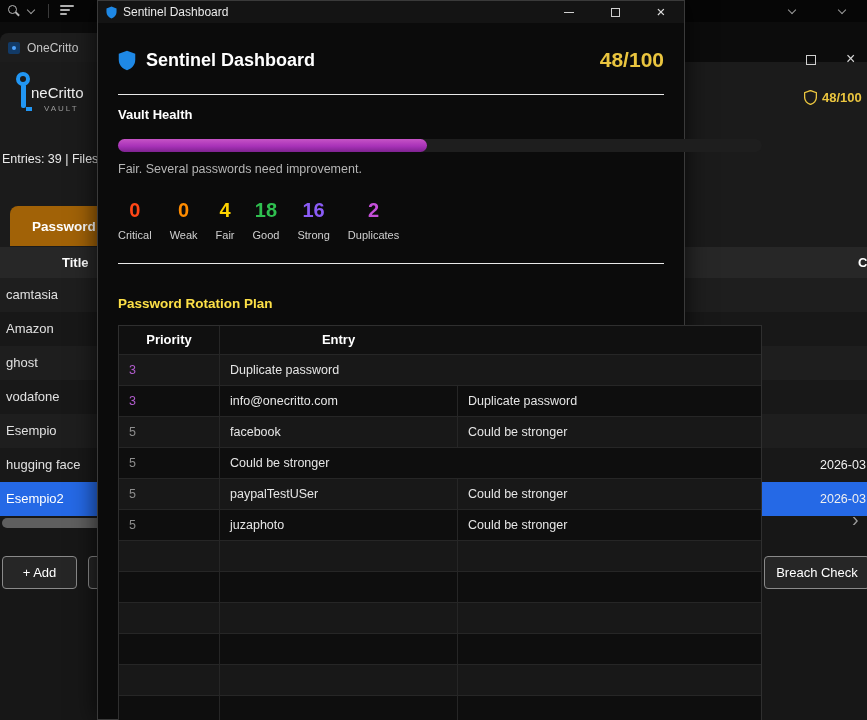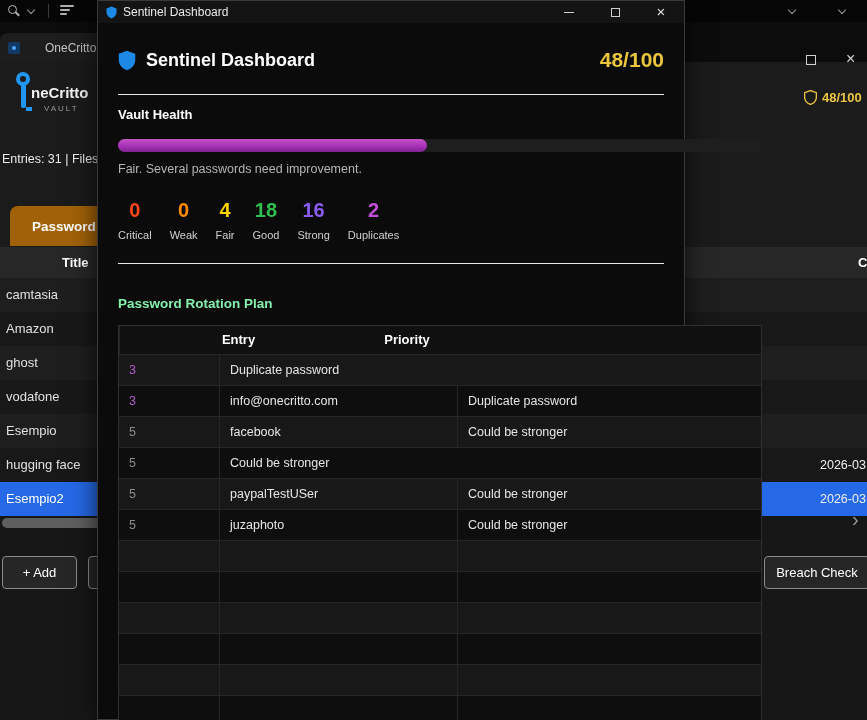--- a/index.html
+++ b/index.html
@@ -14,33 +14,33 @@
 
   .mag { position:absolute; left:8px; top:5px; width:12px; height:12px; }
   .mag::before { content:''; position:absolute; left:0; top:0; width:7px; height:7px; border:1.5px solid #b5b5b5; border-radius:50%; }
   .mag::after { content:''; position:absolute; left:7px; top:8px; width:5px; height:1.5px; background:#b5b5b5; transform:rotate(45deg); }
   .chev { position:absolute; width:6px; height:6px; border-right:1.5px solid #9a9a9a; border-bottom:1.5px solid #9a9a9a; transform:rotate(45deg); }
   .tb-div { position:absolute; left:48px; top:4px; width:1px; height:14px; background:#3a3a3a; }
   .sort-icon { position:absolute; left:60px; top:5px; width:16px; height:12px; }
   .sort-icon i { display:block; height:2px; background:#b0b0b0; margin-bottom:2px; border-radius:1px; }
   .sort-icon i:nth-child(1){width:14px} .sort-icon i:nth-child(2){width:10px} .sort-icon i:nth-child(3){width:7px}
 
-  .browser-tab { position:absolute; left:0; top:11px; width:130px; height:29px; background:#1d1d1d; border-radius:8px 8px 0 0; display:flex; align-items:center; padding-left:8px; gap:25px; }
+  .browser-tab { position:absolute; left:0; top:11px; width:130px; height:29px; background:#1d1d1d; border-radius:8px 8px 0 0; display:flex; align-items:center; padding-left:8px; gap:7px; }
   .favicon { width:12px; height:12px; background:#123a66; border-radius:2px; position:relative; flex:0 0 12px; }
   .favicon::after { content:''; position:absolute; left:4px; top:4px; width:4px; height:4px; border-radius:50%; background:#4da3ff; }
   .browser-tab span.lbl { font-size:12px; color:#c5c5c5; }
 
   .bg-maxbox { position:absolute; left:806px; top:33px; width:10px; height:10px; border:1px solid #cfcfcf; }
   .bg-close { position:absolute; left:846px; top:26px; font-size:16px; color:#d5d5d5; line-height:22px; }
 
   .brand-key { position:absolute; left:16px; top:72px; width:22px; height:48px; }
   .brand-key .ring { width:14px; height:14px; border:4px solid #2196f3; border-radius:50%; }
   .brand-key .stem { width:5px; height:24px; background:#2196f3; margin-left:5px; margin-top:-2px; border-radius:2px; }
   .brand-key .tooth { position:absolute; left:10px; bottom:9px; width:6px; height:4px; background:#2196f3; }
-  .brand-text { position:absolute; left:31px; top:84px; font-size:15px; font-weight:bold; color:#f0f0f0; }
+  .brand-text { position:absolute; left:31px; top:84px; font-size:15px; font-weight:normal; color:#f0f0f0; }
   .brand-sub  { position:absolute; left:44px; top:104px; font-size:8px; letter-spacing:2px; color:#9a9a9a; }
 
   .status-text { position:absolute; left:2px; top:150px; font-size:12.5px; color:#eaeaea; line-height:18px; }
 
   .bg-score { position:absolute; left:804px; top:90px; display:flex; align-items:center; gap:5px; font-size:13px; font-weight:bold; }
 
   .nav-tab { position:absolute; left:10px; top:206px; width:100px; height:40px; background:#a16207; border-radius:8px 8px 0 0; display:flex; align-items:center; padding-left:22px; font-size:13.5px; font-weight:bold; color:#ffffff; }
 
   .hdr-band { position:absolute; left:0; top:247px; width:867px; height:31px; background:#272727; }
   .hdr-title { position:absolute; left:62px; top:0; line-height:31px; font-size:13px; font-weight:bold; color:#ffffff; }
@@ -82,21 +82,21 @@
   .vh-heading { position:absolute; left:20px; top:106px; font-size:13px; font-weight:bold; color:#ffffff; }
   .vh-track { position:absolute; left:20px; top:138px; width:644px; height:13px; background:#1e1e1e; border-radius:7px; }
   .vh-fill { height:100%; border-radius:7px; background:linear-gradient(180deg,#c653c6 0%,#a832b8 55%,#7e2390 100%); }
   .vh-desc { position:absolute; left:20px; top:161px; font-size:12.5px; color:#b5b5b5; }
 
   .stats { position:absolute; left:20px; top:198px; display:flex; gap:18px; }
   .stat { display:flex; flex-direction:column; align-items:center; }
   .stat .v { font-size:20px; font-weight:bold; }
   .stat .l { font-size:11px; color:#d0d0d0; margin-top:7px; }
 
-  .rot-heading { position:absolute; left:20px; top:295px; font-size:13.5px; font-weight:bold; color:#86efac; }
+  .rot-heading { position:absolute; left:20px; top:295px; font-size:13.5px; font-weight:bold; color:#fde047; }
 
   .rt { position:absolute; left:20px; top:324px; width:644px; border:1px solid #2f2f2f; }
   .rt-row { display:flex; height:31px; border-top:1px solid #262626; }
   .rt-row:first-child { border-top:none; height:28px; background:#101010; }
   .rt-row:nth-child(even) { background:#181818; }
   .rt-row:nth-child(odd):not(:first-child) { background:#0e0e0e; }
   .rt .c1 { width:100px; flex:0 0 100px; }
   .rt .c2 { width:238px; flex:0 0 238px; border-left:1px solid #262626; }
   .rt .c3 { flex:1; border-left:1px solid #262626; }
   .rt-row:first-child .c { text-align:center; line-height:28px; font-size:13px; font-weight:bold; color:#ffffff; }
@@ -133,21 +133,21 @@
   </div>
 
   <div class="brand-key">
     <div class="ring"></div>
       <div class="stem"></div>
       <div class="tooth"></div>
   </div>
   <div class="brand-text">neCritto</div>
   <div class="brand-sub">VAULT</div>
 
-  <div class="status-text">Entries: 31 | Files</div>
+  <div class="status-text">Entries: 39 | Files</div>
 
   <div class="bg-score">
     <svg width="13" height="15" viewBox="0 0 24 28">
         <path d="M12 1 L23 5 V13 C23 20 18 25 12 27 C6 25 1 20 1 13 V5 Z" fill="none" stroke="#eac53f" stroke-width="2.5"></path>
       </svg>
     <span style="color: rgb(234, 197, 63);">48/100</span>
   </div>
 
   <div class="nav-tab">
     <span>Password</span>
@@ -256,22 +256,22 @@
         <span class="l">Duplicates</span>
       </div>
     </div>
 
     <div class="sep sep2"></div>
 
     <div class="rot-heading">Password Rotation Plan</div>
 
     <div class="rt">
       <div class="rt-row">
+        <span class="c c1">Priority</span>
         <span class="c c2">Entry</span>
-        <span class="c c1">Priority</span>
       </div>
       <div class="rt-row">
         <span class="c c1" style="color: rgb(176, 92, 204);">3</span>
         <span class="c c3 cell-reason">Duplicate password</span>
       </div>
       <div class="rt-row">
         <span class="c c1" style="color: rgb(176, 92, 204);">3</span>
         <span class="c c2 cell-entry">info@onecritto.com</span>
         <span class="c c3 cell-reason">Duplicate password</span>
       </div>

